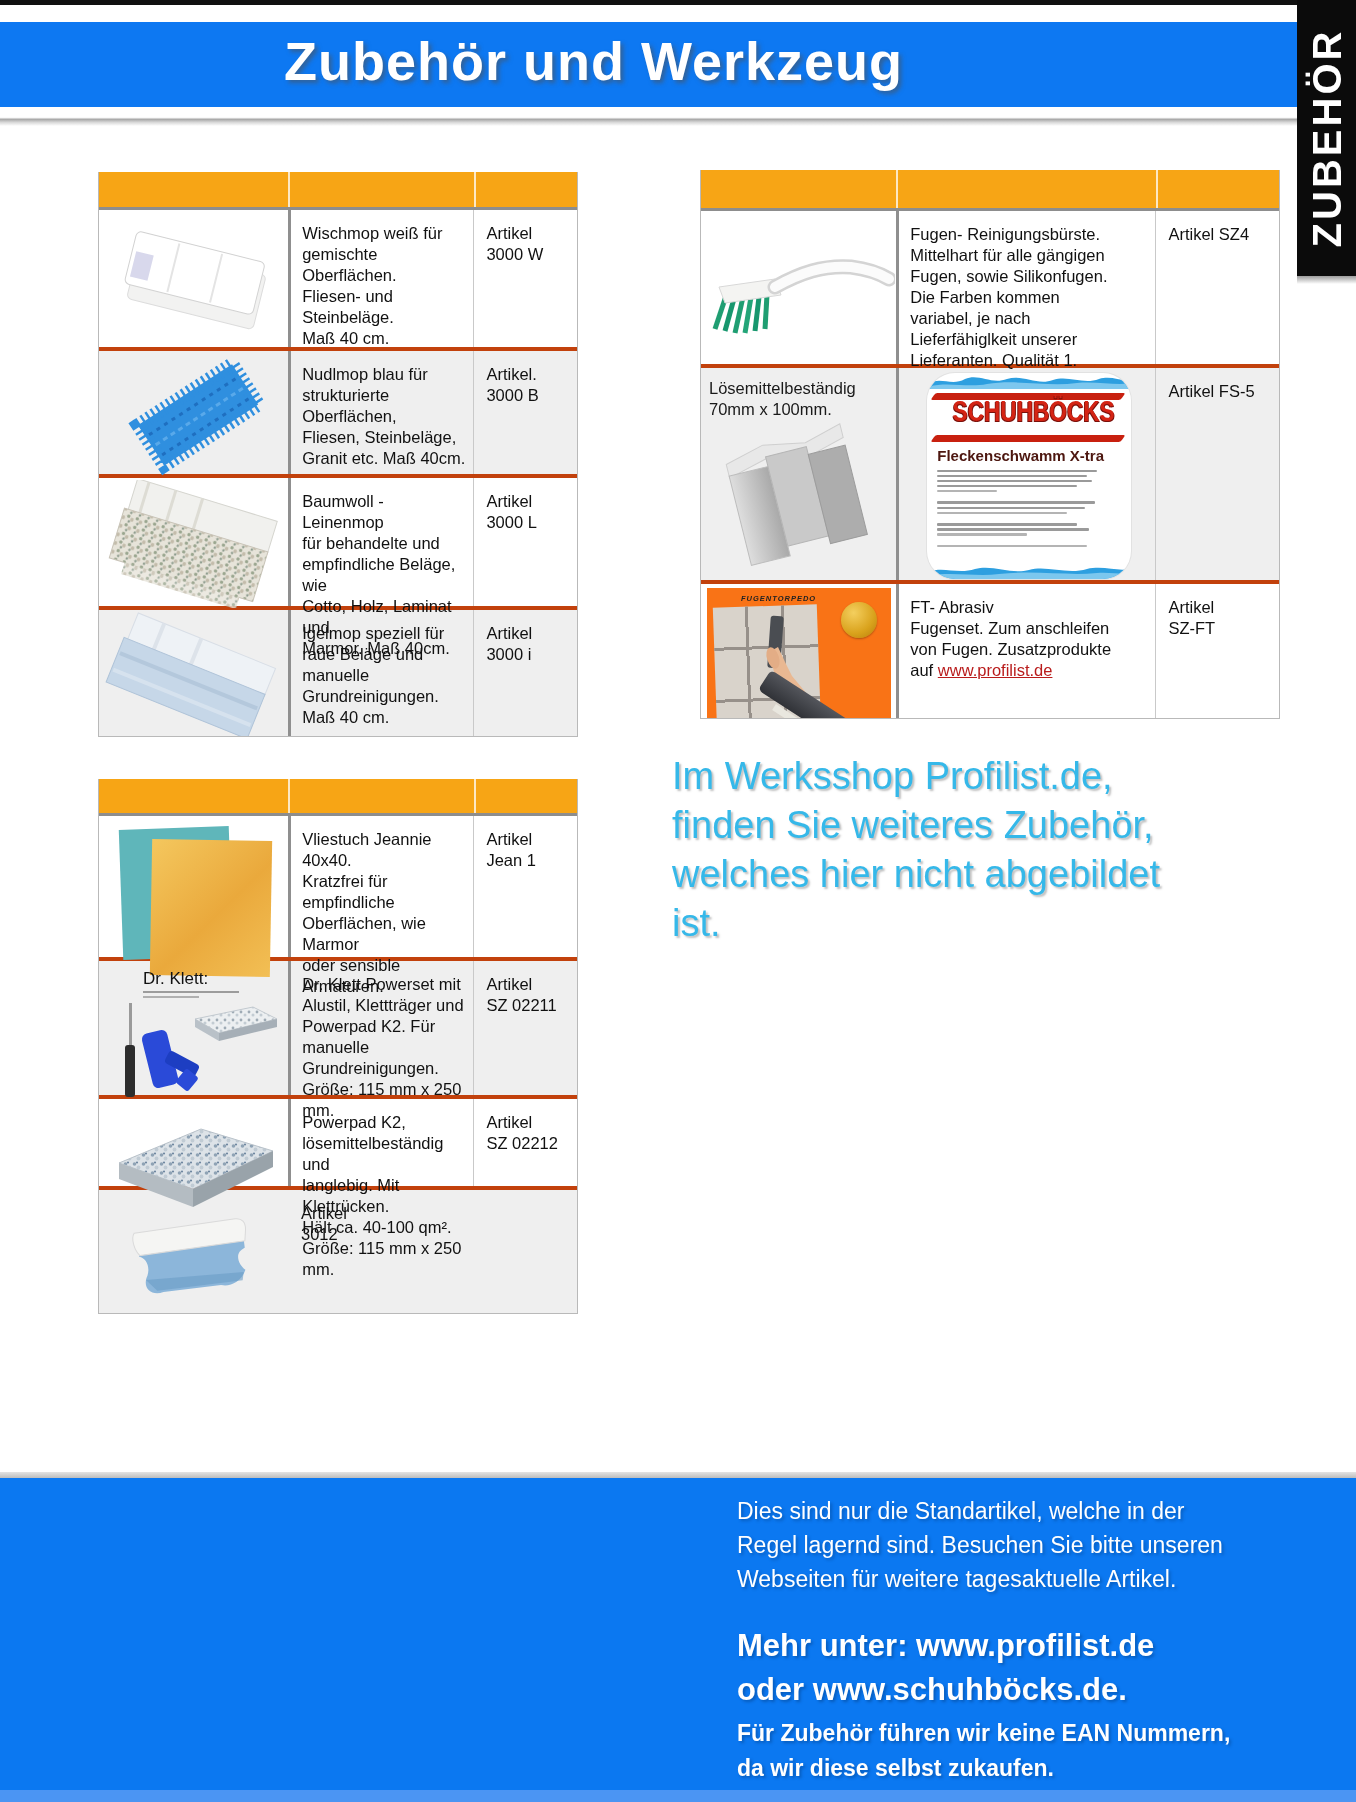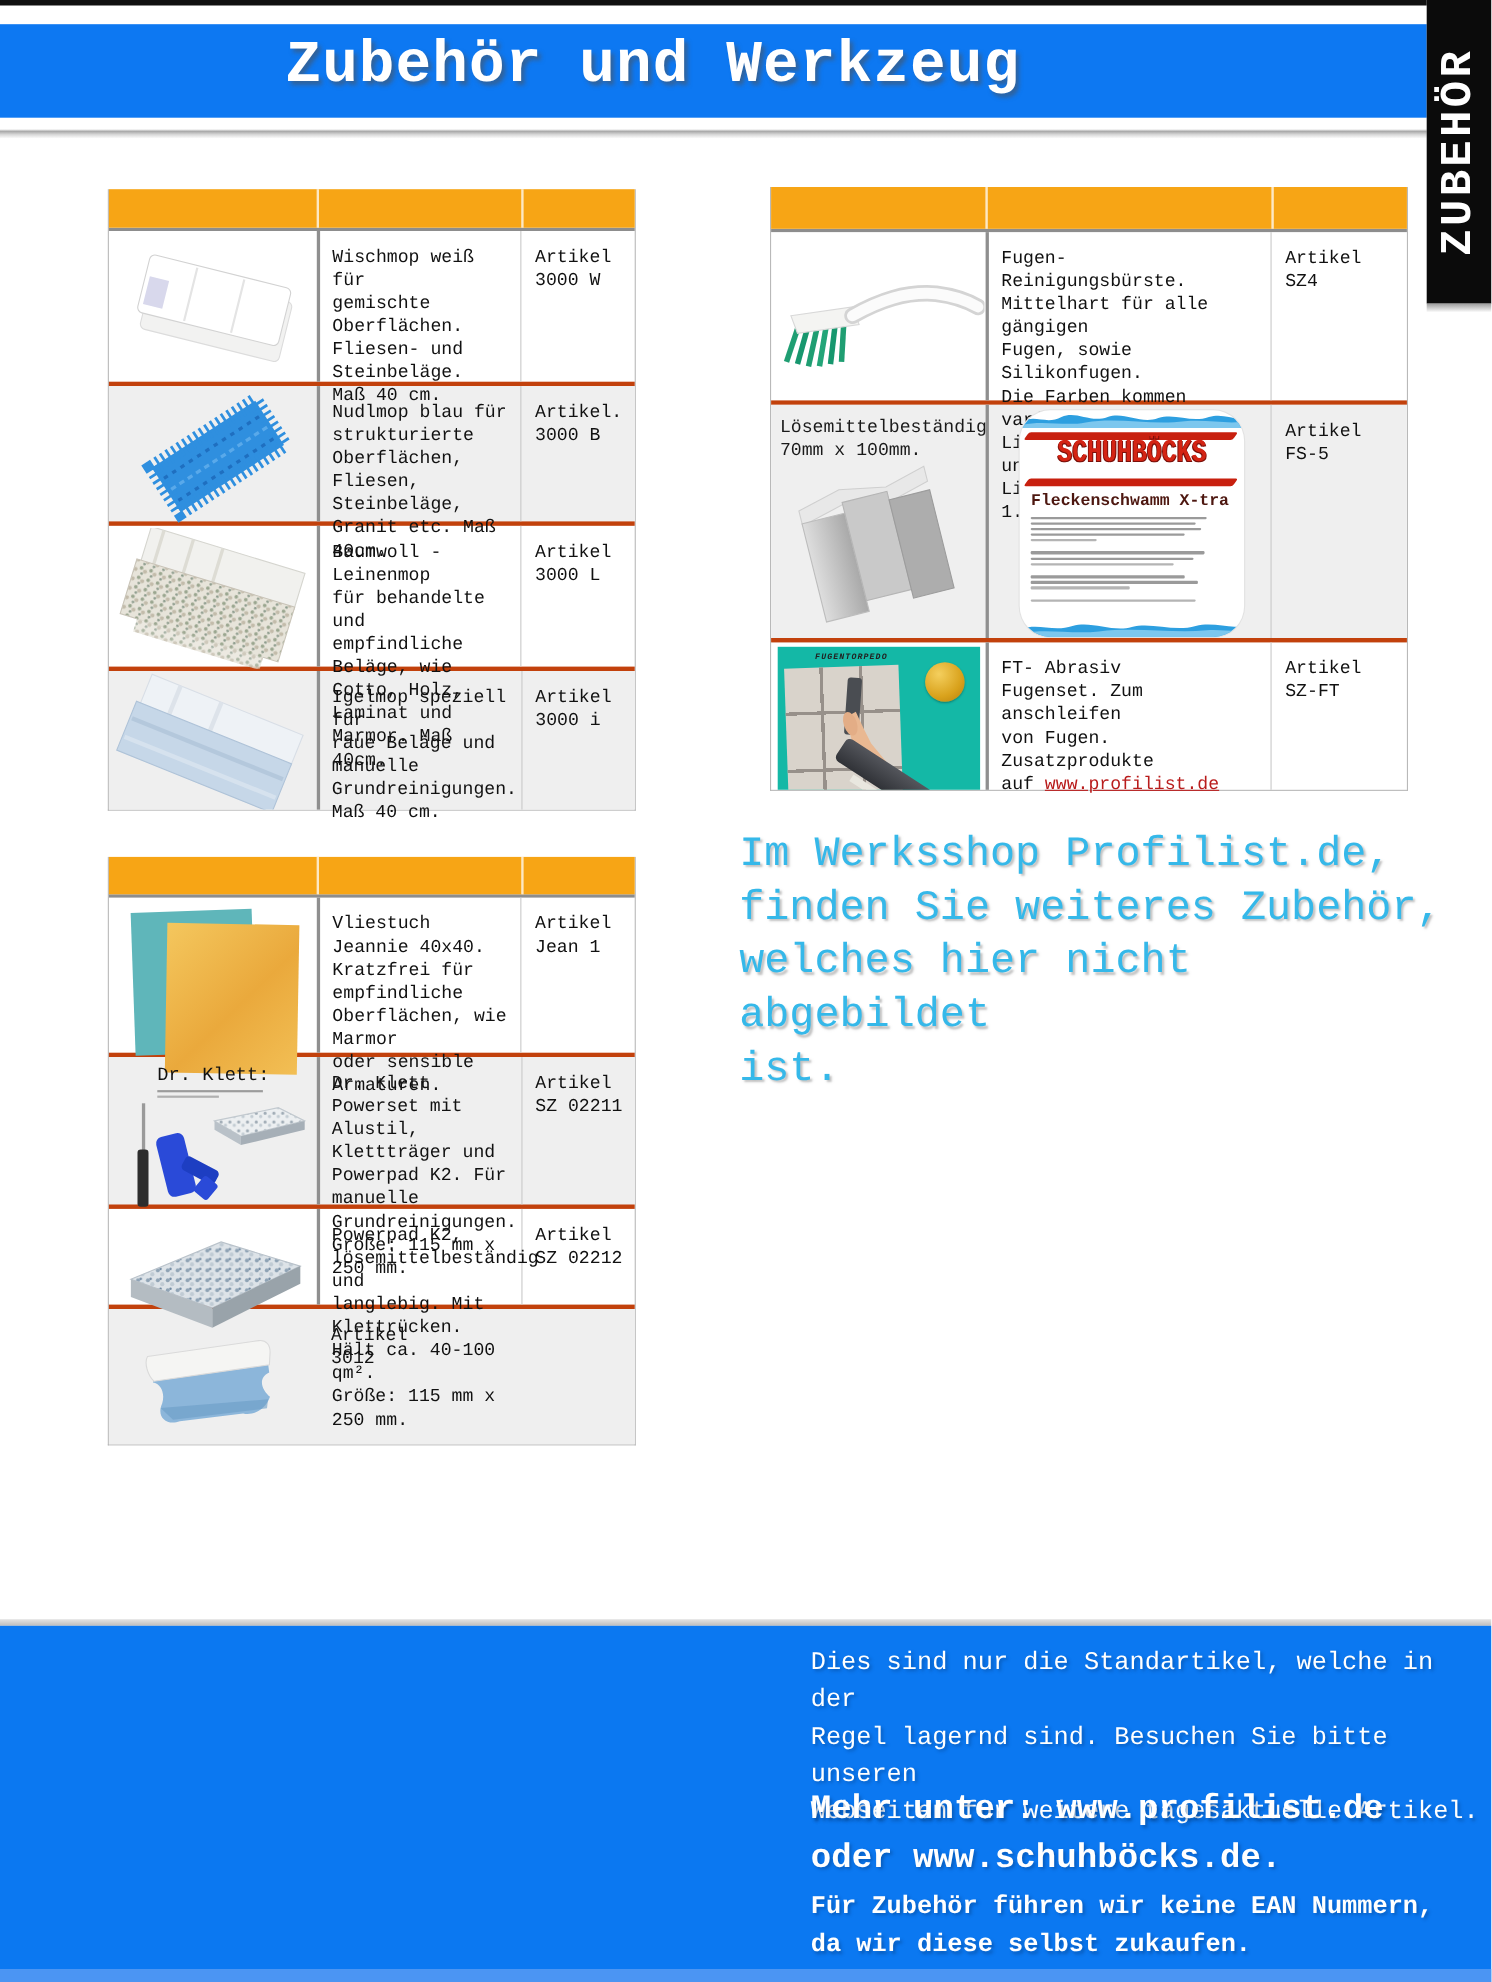--- a/index.html
+++ b/index.html
@@ -1,17 +1,17 @@
 <!DOCTYPE html>
 <html><head>
 <meta charset="utf-8">
 <style>
   html,body{margin:0;padding:0;background:#ffffff;}
   .page{position:relative;width:1356px;height:1802px;background:#ffffff;overflow:hidden;
-        font-family:Liberation Mono, monospace;color:#1a1a1a;}
+        font-family:Liberation Sans, sans-serif;color:#1a1a1a;}
 
   
   .topbar{position:absolute;left:0;top:0;width:1297px;height:5px;background:#101010;}
   .titlebar{position:absolute;left:0;top:22px;width:1297px;height:85px;background:#0d78f2;}
   .title{position:absolute;left:0;right:110px;top:8px;text-align:center;
          font-size:54px;font-weight:700;color:#ffffff;letter-spacing:1px;
          text-shadow:3px 3px 4px rgba(80,80,80,.55);}
   .header-shadow{position:absolute;left:0;top:114px;width:1297px;height:12px;
          background:linear-gradient(#ffffff 0 28%,#a9a9a9 45%,#d9d9d9 70%,#ffffff);}
   .sidetab{position:absolute;left:1297px;top:0;width:59px;height:276px;background:#0b0b0b;}
@@ -59,21 +59,21 @@
   .sb-swoosh{position:absolute;left:6px;width:190px;height:7px;background:#c8200f;
              transform:skewX(-35deg);border-radius:2px;}
   .sb-brand{position:absolute;left:4px;top:28px;width:196px;text-align:center;
             font-size:29px;font-weight:700;color:#d42414;transform:scaleX(.78);transform-origin:50% 50%;
             text-shadow:1px 1px 0 #7a100a, -1px 1px 0 #7a100a;}
   .sb-prod{position:absolute;left:10px;top:72px;font-size:15px;font-weight:700;color:#4d1710;}
   .fl{height:2.5px;background:#9a9a9a;margin:2.6px 0 0 10px;border-radius:1px;}
   .fl.dim{background:#b4b4b4;}
 
   
-  .ft-card{position:absolute;left:6px;top:4px;width:184px;height:194px;background:#14b8a6;}
+  .ft-card{position:absolute;left:6px;top:4px;width:184px;height:194px;background:#f97316;}
   .ft-title{position:absolute;left:34px;top:6px;font-size:7.5px;font-weight:700;font-style:italic;
             letter-spacing:1px;color:#222;}
   .ft-tiles{position:absolute;left:8px;top:18px;width:104px;height:128px;background:#d9d3cb;transform:rotate(-2deg);
             background-image:linear-gradient(90deg,transparent 0 32px,#97908a 32px 35px,transparent 35px 68px,#97908a 68px 71px,transparent 71px),
                              linear-gradient(transparent 0 40px,#97908a 40px 43px,transparent 43px 92px,#97908a 92px 95px,transparent 95px);}
   .ft-badge{position:absolute;right:14px;top:14px;width:36px;height:36px;border-radius:50%;
             background:radial-gradient(circle at 35% 30%,#f4cf5e,#d9a21c 60%,#b57f0c);box-shadow:0 1px 2px rgba(0,0,0,.3);}
   .ft-tool-big{position:absolute;left:48px;top:112px;width:118px;height:24px;border-radius:5px;
             background:linear-gradient(#54565c,#303237);transform:rotate(33deg);}
   .ft-stick1{position:absolute;left:58px;top:146px;width:112px;height:7px;background:#e9e7df;transform:rotate(33deg);}

